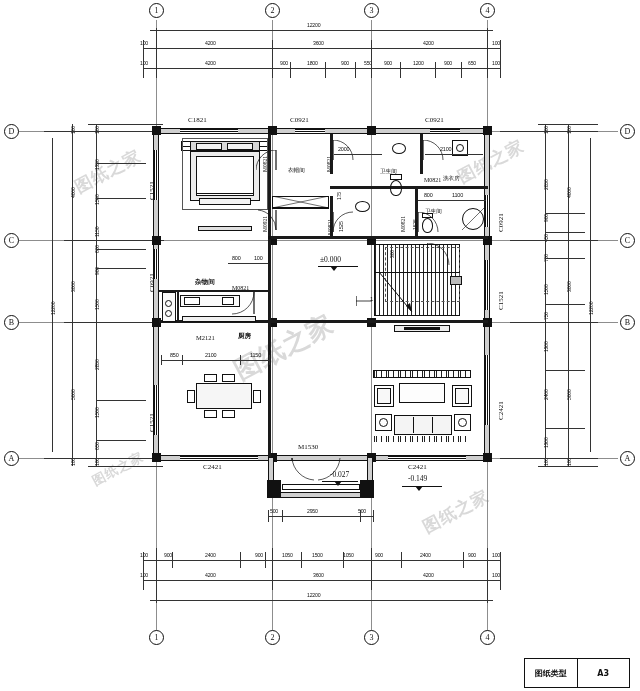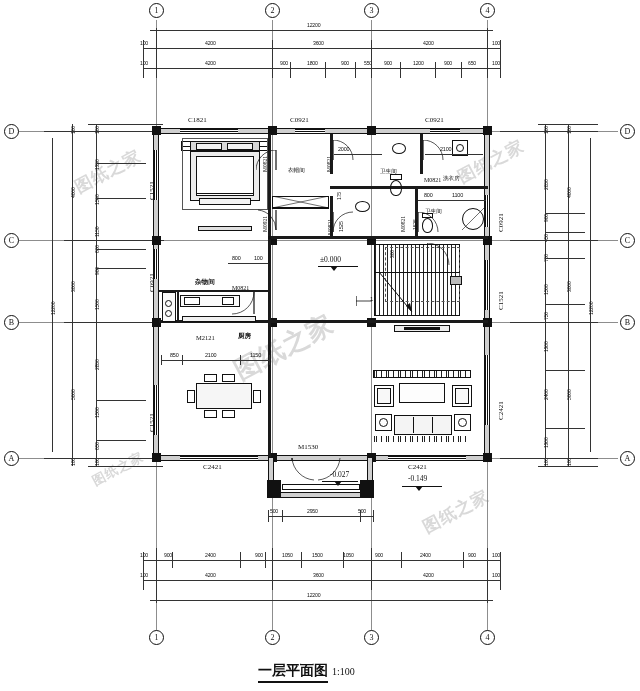--- a/index.html
+++ b/index.html
@@ -622,18 +622,19 @@
   <div class="elev" style="left:408px;top:474px;">-0.149</div>
   <div class="ln h" style="left:402px;top:486px;width:40px;height:0.8px;background:#111;"></div>
   <div class="tri" style="left:415px;top:486px;"></div>
 
   <svg style="position:absolute;left:356px;top:292px;width:22px;height:18px;">
     <line x1="0" y1="9" x2="16" y2="9" stroke="#111" stroke-width="0.8"></line>
     <line x1="0" y1="4" x2="0" y2="14" stroke="#111" stroke-width="1.2"></line>
   </svg>
   <div class="dimtxt" style="left:370px;top:296px;font-size:6px;">1</div>
 
-  <div id="title-wrap">
-    <span id="plan-title">一层平面图</span><span id="plan-scale">1:100</span>
+
+  <div id="titleblock">
+    <div class="tb-c">图纸类型</div>
+    <div class="tb-c" id="tb-val">A3</div>
   </div>
 
-
 </div>
 
 </body></html>

